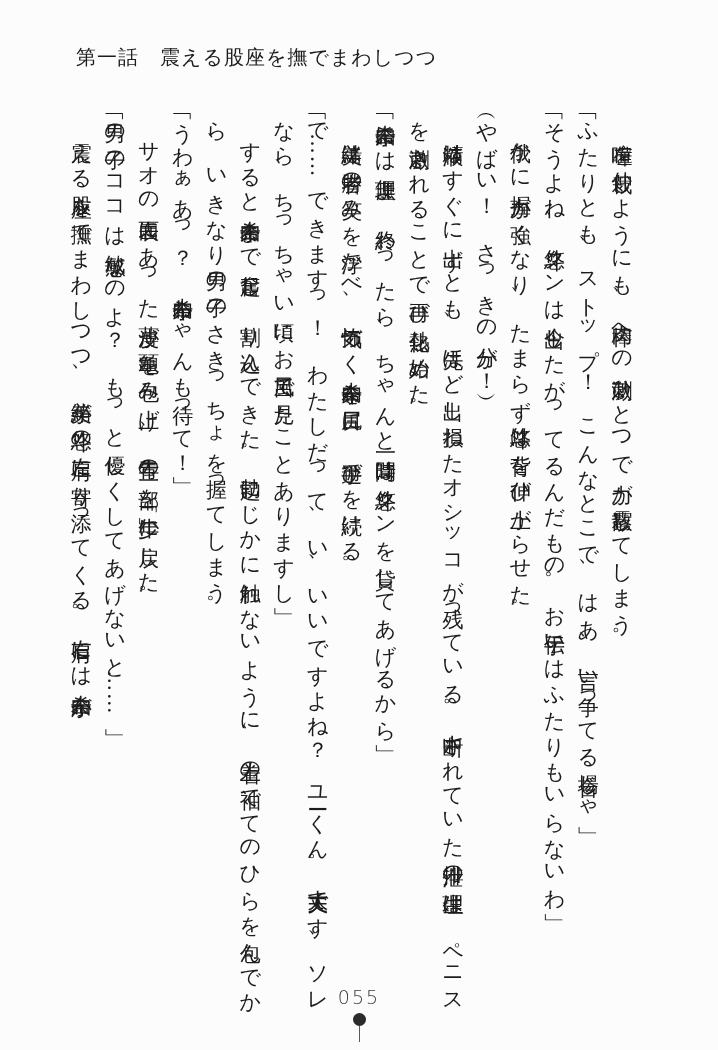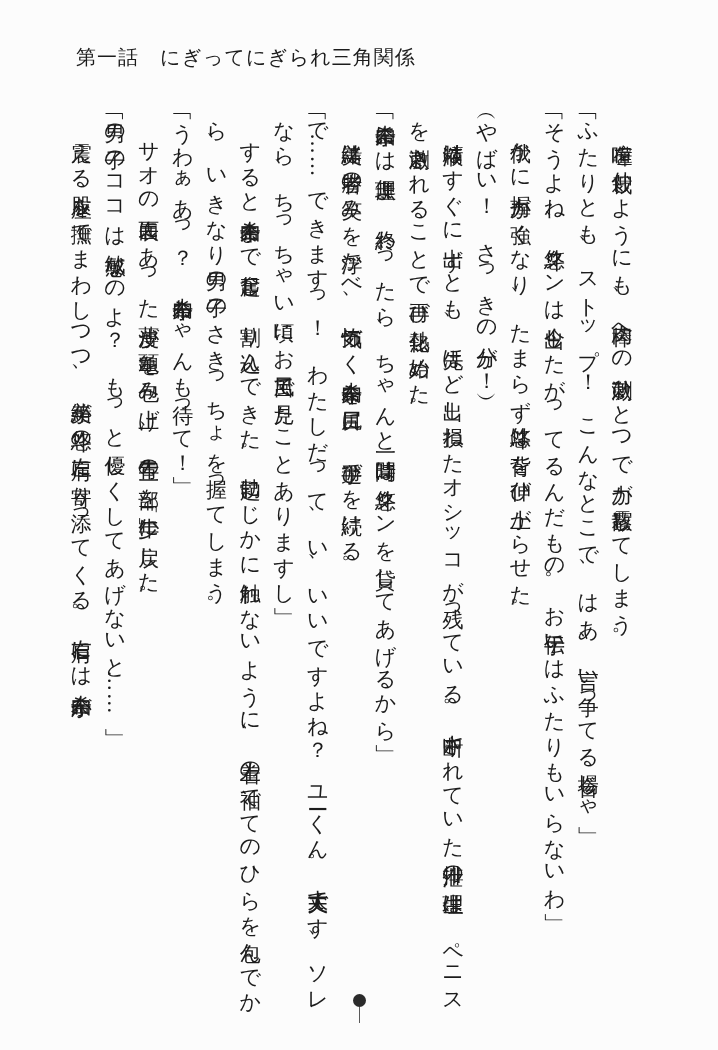--- a/index.html
+++ b/index.html
@@ -71,37 +71,38 @@
     height: 16px;
     background: #5a5a5a;
     margin: 0 auto;
   }
 </style>
 </head>
 <body>
 
 <div class="page">
 
-  <div class="chapter-header">第一話　にぎってにぎられ三角関係</div>
+  <div class="chapter-header">第一話　震える股座を撫でまわしつつ</div>
 
   <div class="text-body">
       <p class="para indent">喧嘩を仲裁しようにも、肉棒への刺激ひとつで力が霧散してしまう。</p>
       <p class="para">「ふたりとも、ストップ！　こんなとこで、はあ、言い争ってる場合じゃ」</p>
       <p class="para">「そうよね、悠斗クンは今出したがってるんだもの。お手伝いはふたりもいらないわ」</p>
       <p class="para indent">俄かに握力が強くなり、たまらず悠斗は背を伸び上がらせた。</p>
       <p class="para">（やばい！　さっきの分が！）</p>
       <p class="para indent">精液はすぐに出ずとも、先ほど出し損ねたオシッコが残っている。中断されていた排泄の生理は、ペニスを刺激されることで再び熱化し始めた。</p>
       <p class="para">「由希奈には無理よ。終わったら、ちゃんと一時間は悠斗クンを貸してあげるから」</p>
       <p class="para indent">美緒は勝者の笑みを浮かべ、怖気づく由希奈を尻目に、手遊びを続ける。</p>
       <p class="para">「で……できますっ！　わたしだって、い、いいですよね？　ユーくん。大丈夫です、ソレなら、ちっちゃい頃にお風呂で見たことありますし」</p>
       <p class="para indent">すると由希奈まで奮起し、割り込んできた。勃起にじかに触れないように、上着の袖でてのひらを包んでから、いきなり男の子のさきっちょを握ってしまう。</p>
       <p class="para">「うわぁあっ？　由希奈ちゃんも待って！」</p>
       <p class="para indent">サオの表面にあった薄皮が亀頭を包み上げ、青年の一部を「少年」に戻した。</p>
       <p class="para">「男の子のココは敏感なのよ？　もっと優しくしてあげないと……」</p>
       <p class="para indent">震える股座を撫でまわしつつ、美緒が悠斗の左肩に寄り添ってくる。右肩には由希奈が</p>
     </div>
 
   <div class="page-footer">
+    <div class="page-number">055</div>
     <div class="footer-dot"></div>
     <div class="footer-line"></div>
   </div>
 
 </div>
 
 </body></html>

